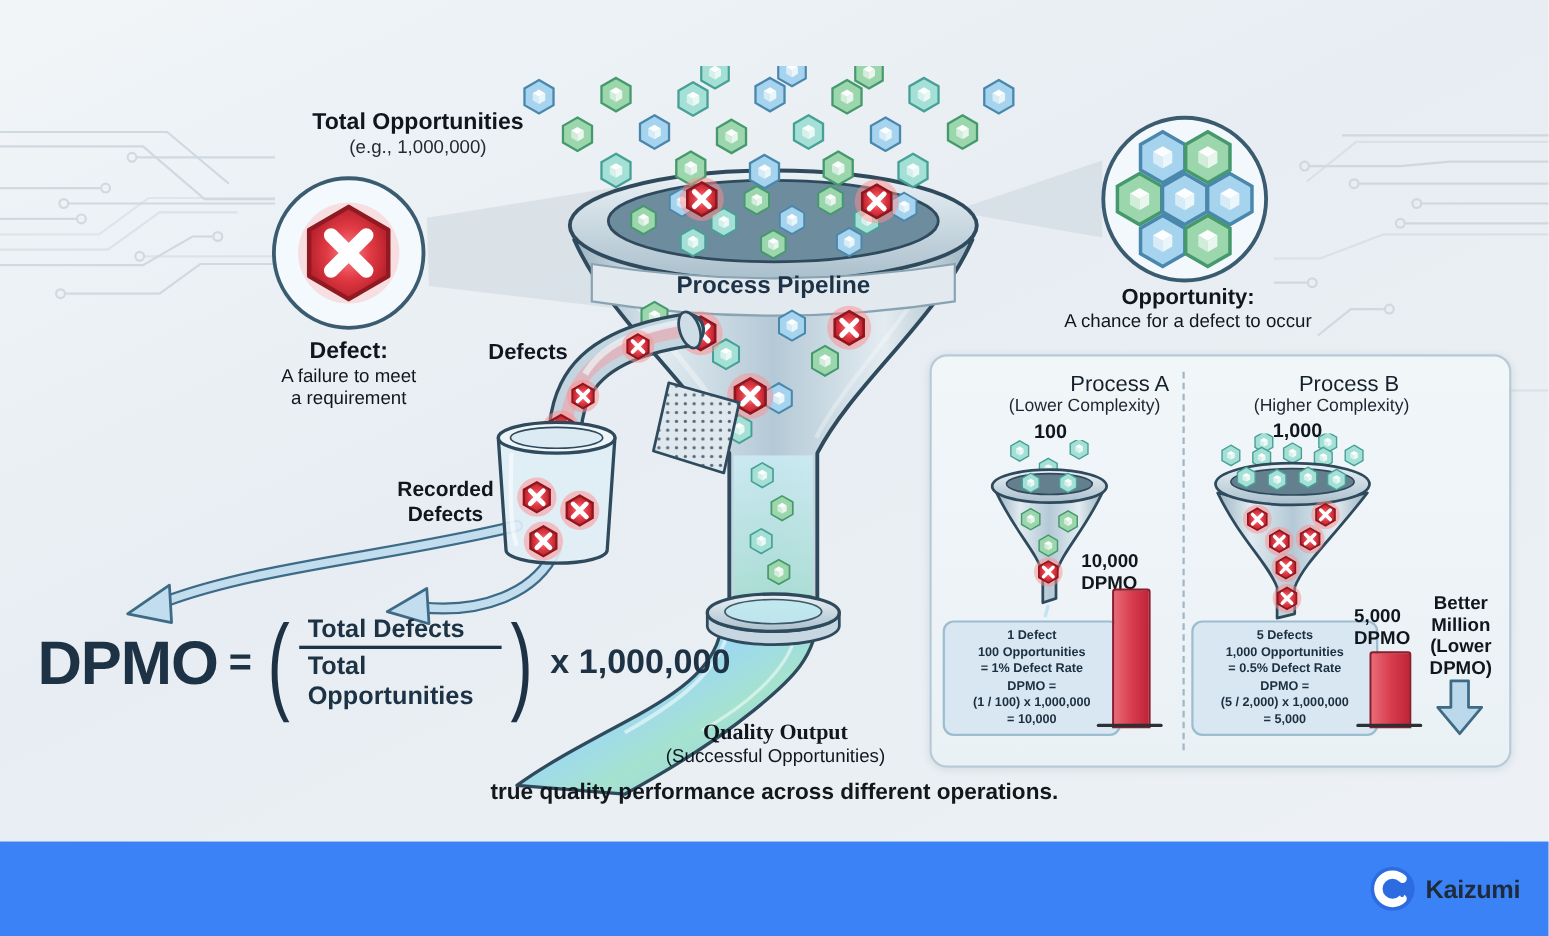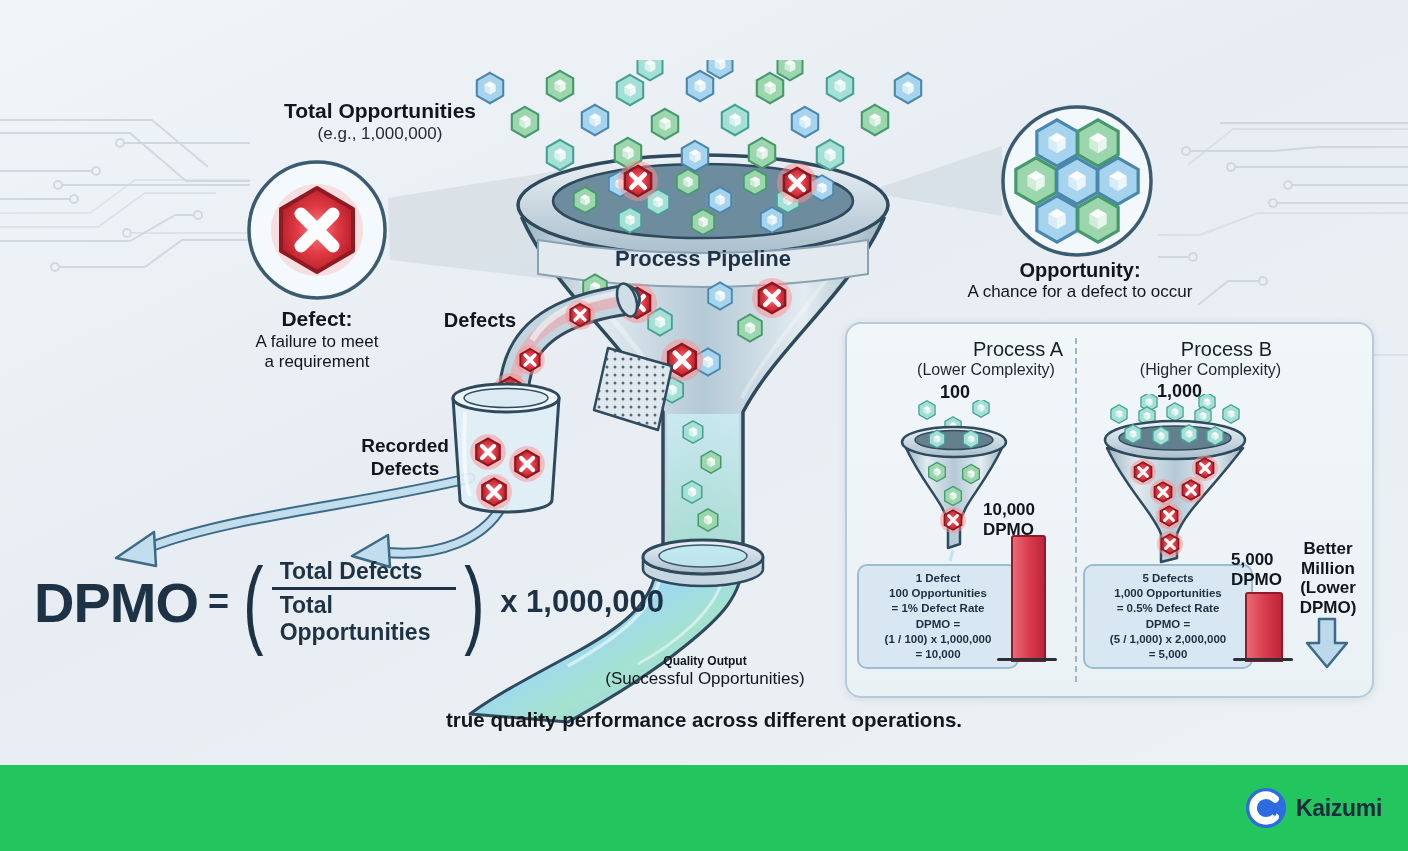--- a/index.html
+++ b/index.html
@@ -14,21 +14,21 @@
   .lbl .b{font-weight:700;}
   .total-opp{left:262px;top:98px;width:236px;font-size:21px;}
   .total-opp .sub{font-size:17px;font-weight:500;color:#222a33;}
   .defect-cap{left:227px;top:306px;width:180px;font-size:17px;}
   .defect-cap .b{font-size:21px;}
   .defects-lbl{left:430px;top:308px;width:100px;font-size:20px;font-weight:700;}
   .recorded{left:350px;top:434px;width:110px;font-size:19px;font-weight:700;}
   .opp-cap{left:935px;top:258px;width:290px;font-size:17px;}
   .opp-cap .b{font-size:20px;}
   .quality-out{left:590px;top:654px;width:230px;font-size:17px;}
-  .quality-out .b{font-size:12px;}
+  .quality-out .b{font-size:20px;font-family:Liberation Serif, serif;}
   .caption{left:240px;top:708px;width:928px;text-align:center;font-size:20.5px;font-weight:700;
     color:#14181d;line-height:1.2;}
   
   .formula{left:34px;top:556px;width:630px;display:flex;align-items:center;justify-content:flex-start;
     color:#1d3345;}
   .f-dpmo{font-size:56px;font-weight:800;letter-spacing:-1px;}
   .f-eq{font-size:36px;font-weight:800;margin:0 8px 0 10px;}
   .f-par{font-size:98px;font-weight:300;line-height:.78;transform:scaleX(.62);color:#1d3345;}
   .f-frac{display:flex;flex-direction:column;margin:0 2px;}
   .f-num,.f-den{font-size:23px;font-weight:700;padding:2px 8px;}
@@ -44,21 +44,21 @@
   .callout{background:#d8e7f1;border:2px solid #9cbcd0;border-radius:10px;padding:5px 3px;
     font-size:11.5px;font-weight:700;color:#1c2f40;text-align:center;line-height:1.32;}
   .callout:after{content:"";position:absolute;right:-9px;top:50%;margin-top:-8px;width:0;height:0;
     border-top:8px solid transparent;border-bottom:8px solid transparent;border-left:9px solid #d8e7f1;}
   .bar{background:linear-gradient(90deg,#e96a76,#d63a4c 55%,#c02438);border:2px solid #8f1b2a;
     border-radius:3px 3px 0 0;}
   .bar-base{background:#2a3036;height:3px;border-radius:2px;}
   .bar-lbl{font-size:17px;font-weight:800;color:#10161d;text-align:left;line-height:1.15;}
   .better{font-size:17px;font-weight:800;color:#10161d;text-align:center;line-height:1.15;}
   
-  .footer{left:0;top:765px;width:1408px;height:86px;background:#22c55e;}
+  .footer{left:0;top:765px;width:1408px;height:86px;background:#3b82f6;}
   .brand{position:absolute;right:26px;top:22px;display:flex;align-items:center;gap:9px;}
   .brand-name{font-size:23px;font-weight:800;color:#1e2b3d;letter-spacing:-.3px;}
 </style>
 </head>
 <body>
 
 <div class="stage">
 
   <div class="abs main-bg"></div>
 
@@ -417,21 +417,21 @@
       <use href="#hexRed" transform="translate(104,96) scale(.62)"></use>
       <use href="#hexRed" transform="translate(82,122) scale(.62)"></use>
       <use href="#hexRed" transform="translate(83,150) scale(.62)"></use>
     </svg>
 
     <div class="abs callout" style="left:236px;top:240px;width:160px">
       <div>5 Defects</div>
       <div>1,000 Opportunities</div>
       <div>= 0.5% Defect Rate</div>
       <div>DPMO =</div>
-      <div>(5 / 1,000) x 2,000,000</div>
+      <div>(5 / 2,000) x 1,000,000</div>
       <div>= 5,000</div>
     </div>
 
     <div class="abs bar-lbl" style="left:384px;top:226px;width:62px">
       <div>5,000</div>
       <div>DPMO</div>
     </div>
     <div class="abs bar" style="left:398px;top:268px;width:34px;height:66px"></div>
     <div class="abs bar-base" style="left:386px;top:334px;width:60px"></div>
 

